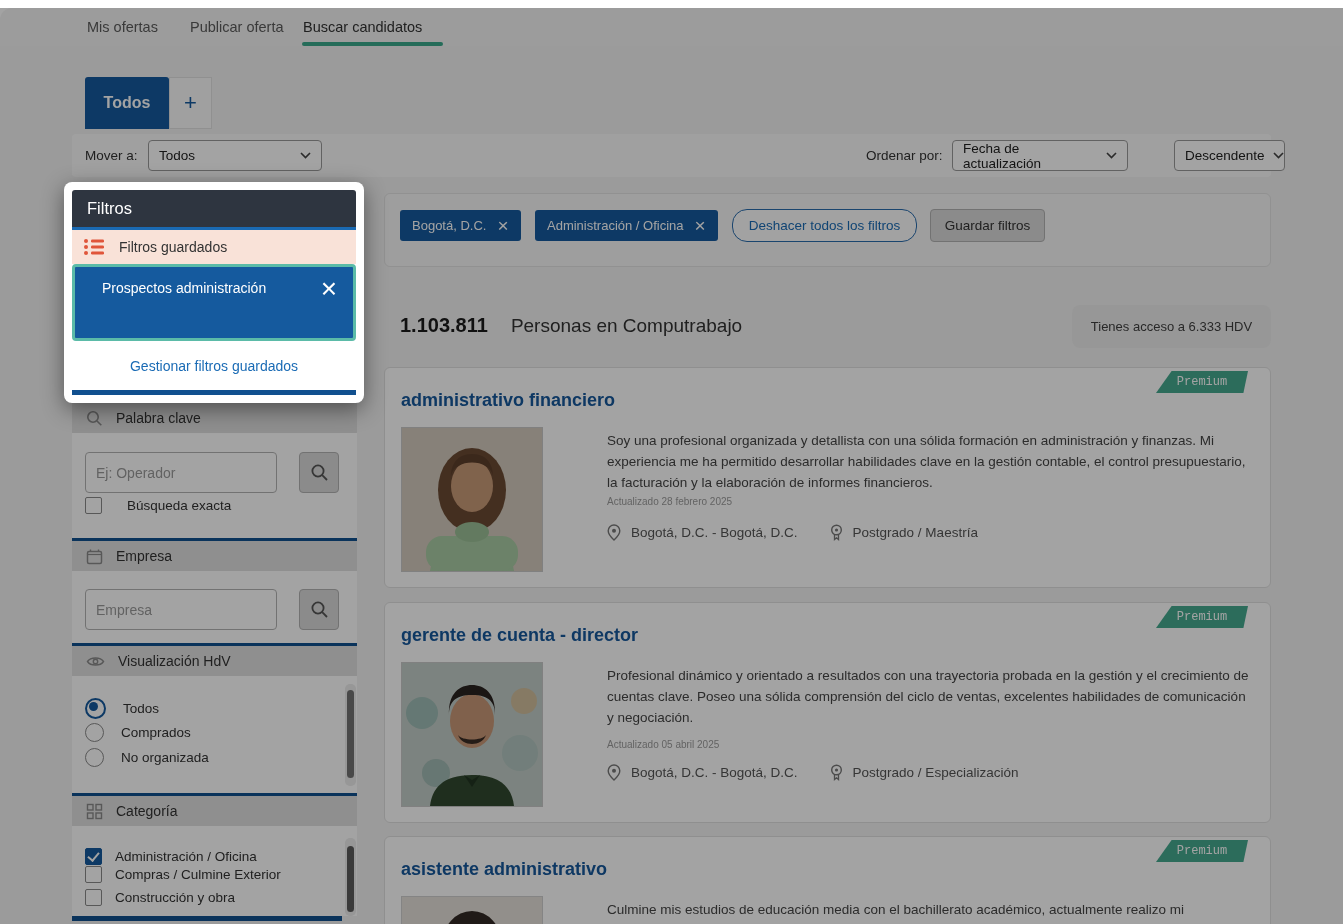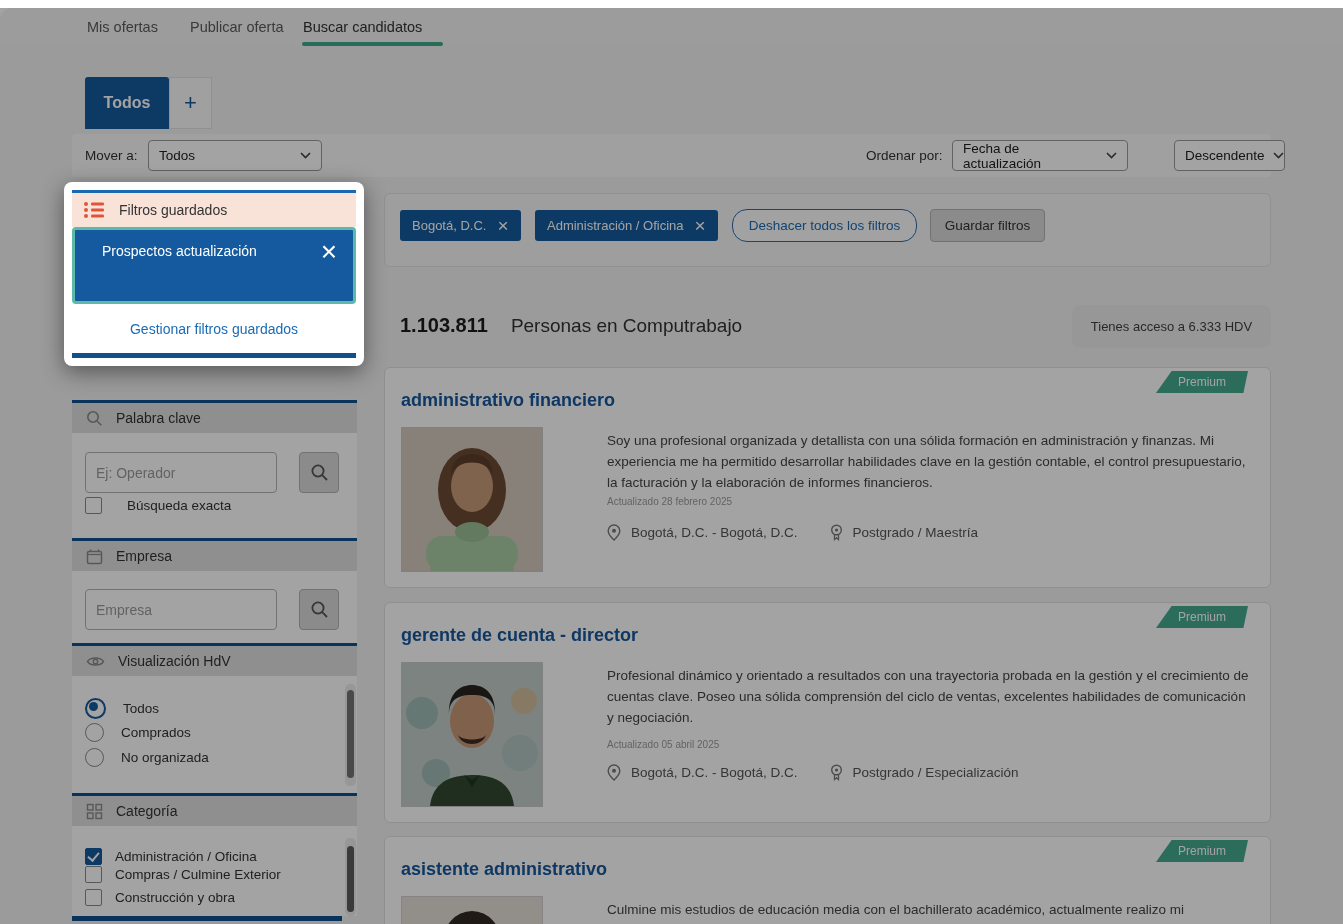--- a/index.html
+++ b/index.html
@@ -57,21 +57,21 @@
                display:flex;align-items:center;justify-content:center;}
   .btn-gray{background:#d9d9d9;border:1px solid #b3b3b3;border-radius:4px;color:#333;font-size:13.5px;
             display:flex;align-items:center;justify-content:center;}
   .result-head{font-size:19px;color:#333;display:flex;align-items:baseline;gap:8px;}
   .result-head b{font-size:20px;color:#1c1c1c;}
   .access-badge{background:#ededed;border-radius:8px;display:flex;align-items:center;justify-content:center;
                 font-size:13px;color:#3f3f3f;}
   .card{background:#fff;border:1px solid #e0e0e0;border-radius:6px;}
   .ribbon{position:absolute;top:3px;right:22px;width:92px;height:22px;background:#45a98f;color:#fff;
           font-size:12px;display:flex;align-items:center;justify-content:center;
-          clip-path:polygon(17% 0,100% 0,95% 100%,0 100%);}
+          clip-path:polygon(17% 0,100% 0,95% 100%,0 100%);font-family:Liberation Mono, monospace;}
   .card-title{position:absolute;left:16px;top:22px;font-size:18px;font-weight:bold;color:#16589c;}
   .portrait{position:absolute;left:16px;top:59px;width:140px;height:143px;border:1px solid #c9c9c9;overflow:hidden;background:#ddd;}
   .card-desc{position:absolute;left:222px;top:62px;width:648px;font-size:13.5px;line-height:21px;color:#454545;}
   .card-updated{position:absolute;left:222px;top:129px;font-size:10px;color:#9b9b9b;}
   .card-meta{position:absolute;left:222px;top:156px;display:flex;align-items:center;gap:10px;font-size:13.5px;color:#555;}
   .card-meta .gap{width:12px;}
   .c2 .card-updated{top:129px;}
 
   
   .overlay{left:0;top:8px;width:1343px;height:916px;background:rgba(0,0,0,0.36);z-index:10;}
@@ -339,36 +339,37 @@
         <rect width="140" height="143" fill="#e4e0da"></rect>
         <ellipse cx="70" cy="48" rx="30" ry="34" fill="#332a24"></ellipse>
       </svg>
     </div>
     <div class="card-desc">Culmine mis estudios de educación media con el bachillerato académico, actualmente realizo mi</div>
   </div>
 
   <div class="abs overlay"></div>
 
   <div class="abs spotlight">
+    <div class="sp-header">Filtros</div>
     <div class="sp-blueline"></div>
     <div class="sp-saved">
       <span class="icon">
         <svg width="22" height="20" viewBox="0 0 22 20">
             <circle cx="3" cy="4" r="2" fill="#e0553a"></circle>
             <rect x="8" y="2.6" width="13" height="2.8" rx="1.2" fill="#e0553a"></rect>
             <circle cx="3" cy="10" r="2" fill="#e0553a"></circle>
             <rect x="8" y="8.6" width="13" height="2.8" rx="1.2" fill="#e0553a"></rect>
             <circle cx="3" cy="16" r="2" fill="#e0553a"></circle>
             <rect x="8" y="14.6" width="13" height="2.8" rx="1.2" fill="#e0553a"></rect>
           </svg>
       </span>
       <span>Filtros guardados</span>
     </div>
     <div class="sp-filter-box">
-      <span class="name">Prospectos actualización</span>
+      <span class="name">Prospectos administración</span>
       <span class="x">×</span>
     </div>
     <div class="sp-manage">
       <a>Gestionar filtros guardados</a>
     </div>
     <div class="sp-bottombar"></div>
   </div>
 
 </div>
 

